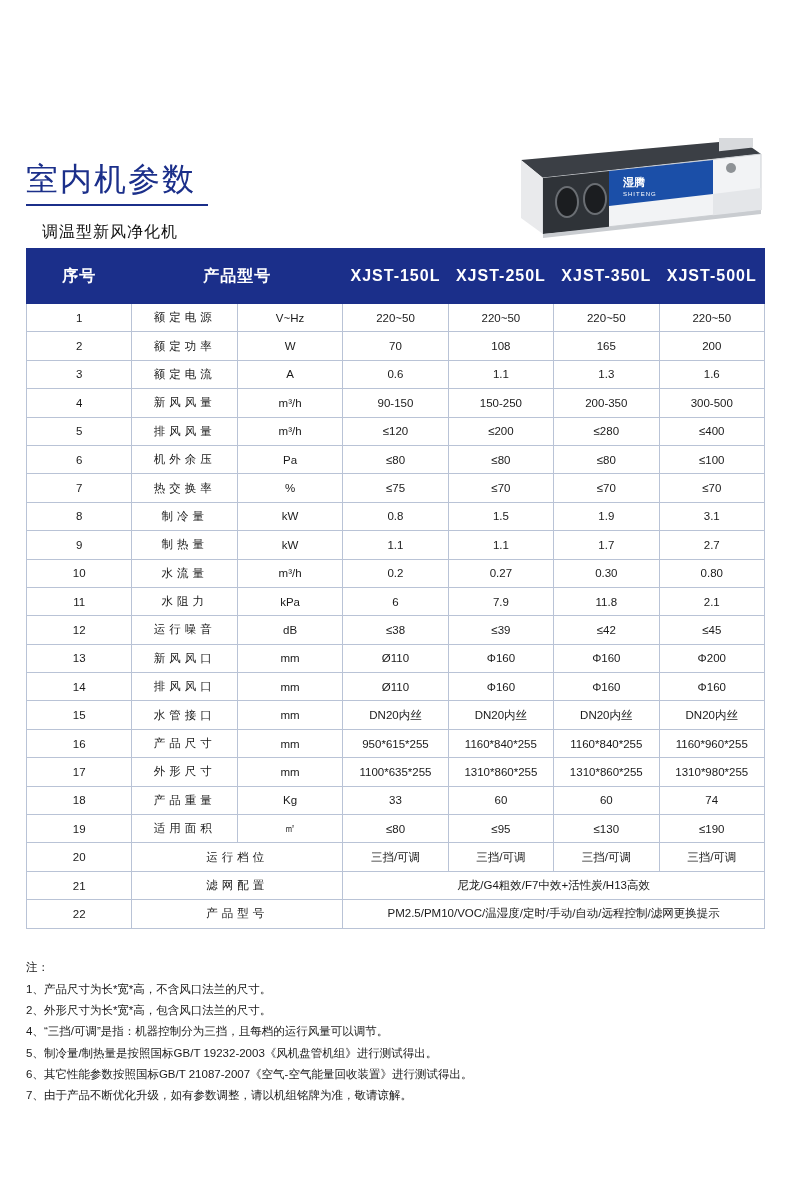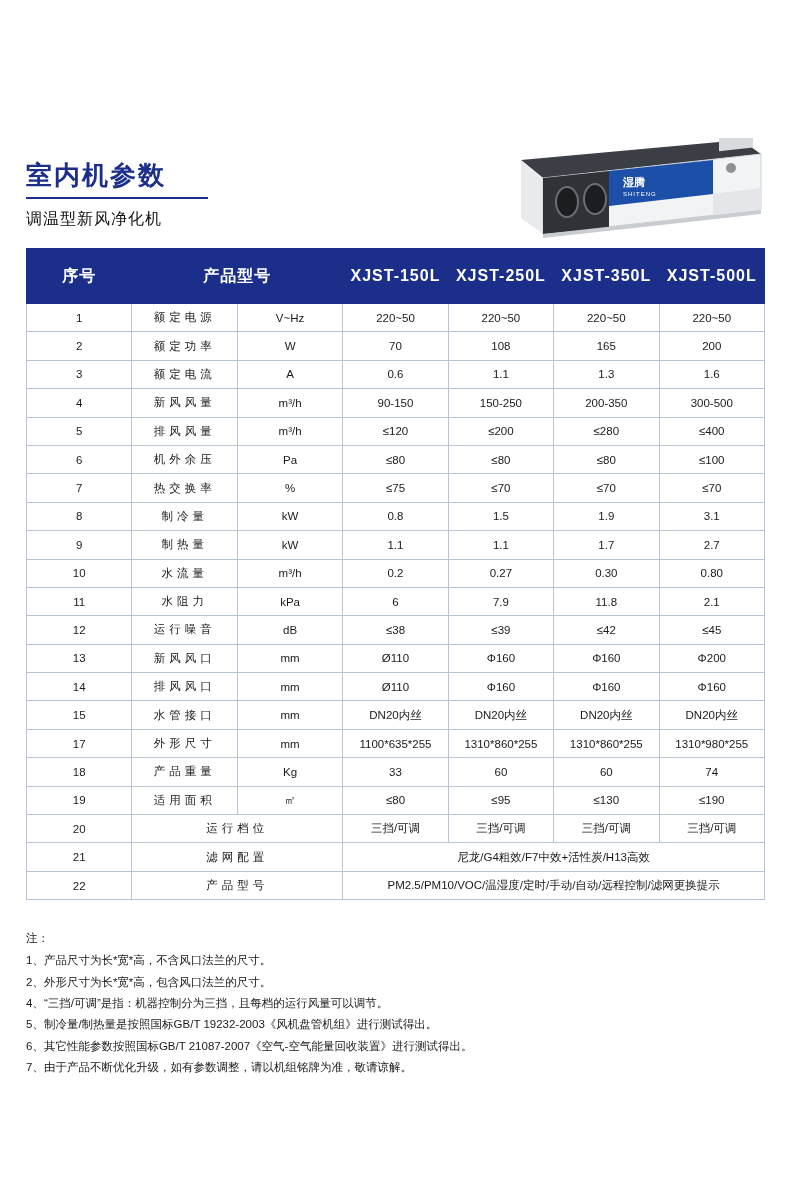--- a/index.html
+++ b/index.html
@@ -26,38 +26,38 @@
   .header {
     position: relative;
     height: 230px;
   }
   .title-block {
     position: absolute;
     left: 0;
     top: 160px;
   }
   .main-title {
-    font-size: 26px;
-    font-weight: bold;
+    font-size: 32px;
+    font-weight: normal;
     color: #1b2f8a;
     letter-spacing: 2px;
     margin: 0 0 4px 0;
     line-height: 1.2;
   }
   .title-rule {
     width: 182px;
     height: 2px;
     background: #1b2f8a;
     margin: 6px 0 10px 0;
   }
   .sub-title {
     font-size: 16px;
     color: #111111;
     letter-spacing: 1px;
-    margin: 0;
+    margin: 16px;
   }
   
   .product-img {
     position: absolute;
     right: 2px;
     top: 138px;
     width: 280px;
     height: 105px;
   }
   
@@ -284,20 +284,29 @@
         <td class="val">Φ160</td>
       </tr>
       <tr>
         <td class="idx">15</td>
         <td class="pname">水管接口</td>
         <td class="unit">mm</td>
         <td class="val">DN20内丝</td>
         <td class="val">DN20内丝</td>
         <td class="val">DN20内丝</td>
         <td class="val">DN20内丝</td>
+      </tr>
+      <tr>
+        <td class="idx">16</td>
+        <td class="pname">产品尺寸</td>
+        <td class="unit">mm</td>
+        <td class="val">950*615*255</td>
+        <td class="val">1160*840*255</td>
+        <td class="val">1160*840*255</td>
+        <td class="val">1160*960*255</td>
       </tr>
       <tr>
         <td class="idx">17</td>
         <td class="pname">外形尺寸</td>
         <td class="unit">mm</td>
         <td class="val">1100*635*255</td>
         <td class="val">1310*860*255</td>
         <td class="val">1310*860*255</td>
         <td class="val">1310*980*255</td>
       </tr>

